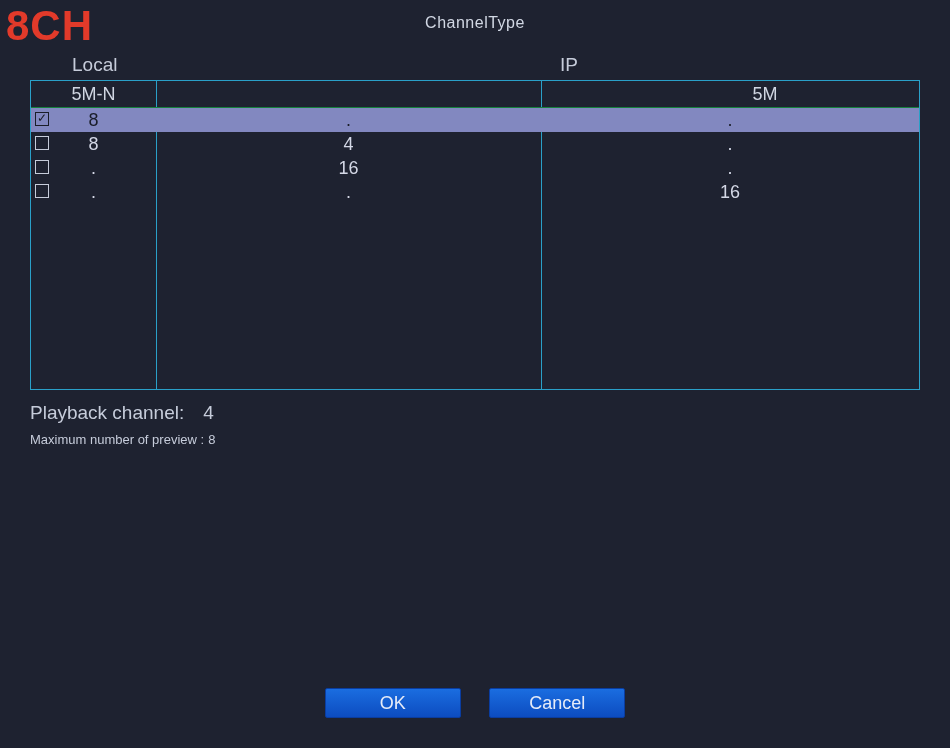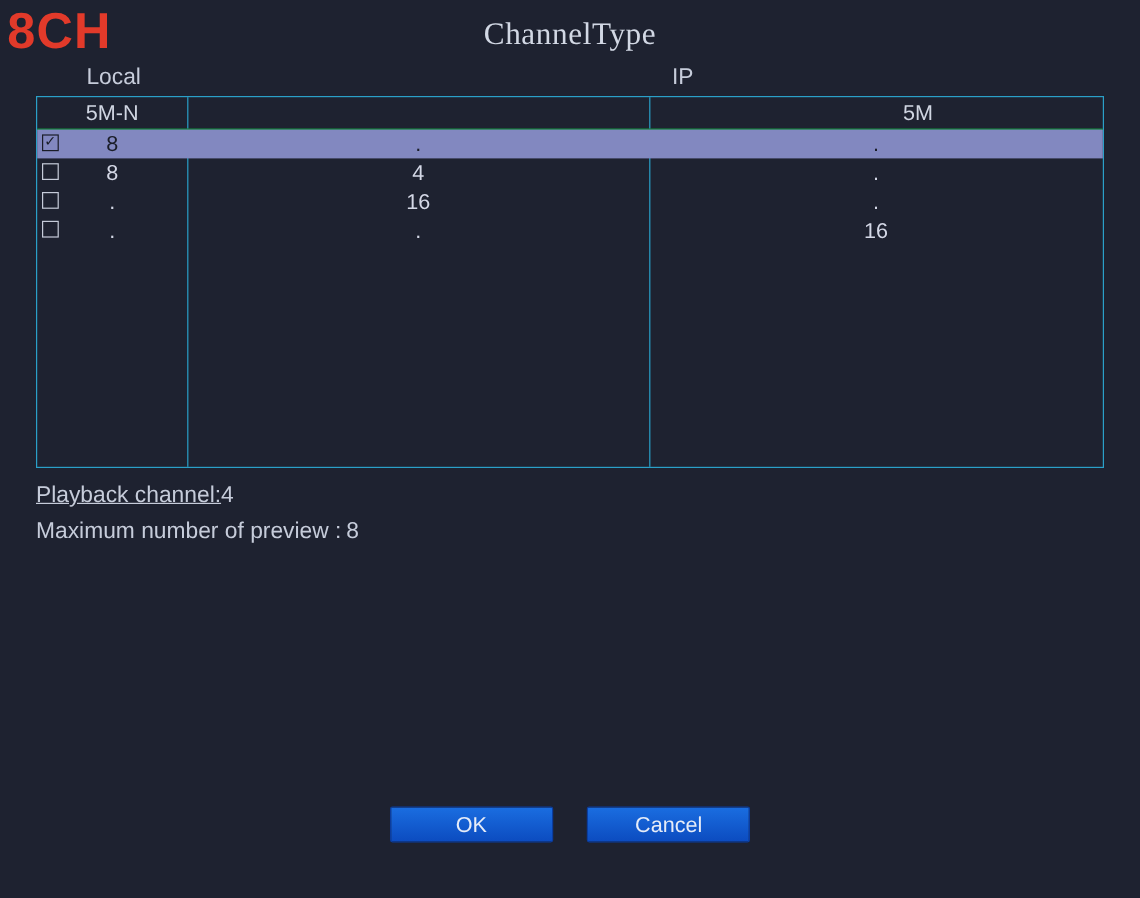--- a/index.html
+++ b/index.html
@@ -7,24 +7,23 @@
     width:950px;height:748px;
     background:#1e2230;
     font-family:Arial,Helvetica,sans-serif;
     color:#c0c8d8;
     overflow:hidden;
   }
   .title{
     position:absolute;
     top:14px;left:0;right:0;
     text-align:center;
-    font-size:26px;
+    font-size:16px;
     color:#d2d8e4;
     letter-spacing:0.5px;
-    font-family:Liberation Serif, serif;
   }
   .badge{
     position:absolute;
     top:2px;left:6px;
     font-size:42px;
     font-weight:800;
     color:#e23a2a;
     letter-spacing:1px;
   }
   .group-header{
@@ -94,39 +93,39 @@
   .row .v1{position:absolute;left:0;width:125px;text-align:center;line-height:24px;padding-left:0px;box-sizing:border-box;}
   .row .v2{position:absolute;left:125px;width:385px;text-align:center;line-height:24px;}
   .row .v3{position:absolute;left:510px;width:378px;text-align:center;line-height:24px;}
 
   .info1{
     position:absolute;
     top:402px;left:30px;
     font-size:19px;
     color:#c6ccda;
   }
-  .info1 .lab{margin-right:0;text-decoration:underline;}
+  .info1 .lab{margin-right:19px;}
   .info2{
     position:absolute;
     top:432px;left:30px;
-    font-size:19px;
+    font-size:13px;
     color:#c6ccda;
   }
   .info2 .lab{margin-right:4px;}
 
   .buttons{
     position:absolute;
     bottom:30px;left:0;right:0;
     text-align:center;
   }
   .btn{
     display:inline-block;
     width:134px;height:28px;
     line-height:28px;
-    margin:16px 12px;
+    margin:0 12px;
     background:linear-gradient(#1a6de0,#0c4cc0);
     border:1px solid #0a3da0;
     color:#e6ecf8;
     font-size:18px;
     text-align:center;
     border-radius:2px;
     cursor:pointer;
   }
 </style>
 </head>

